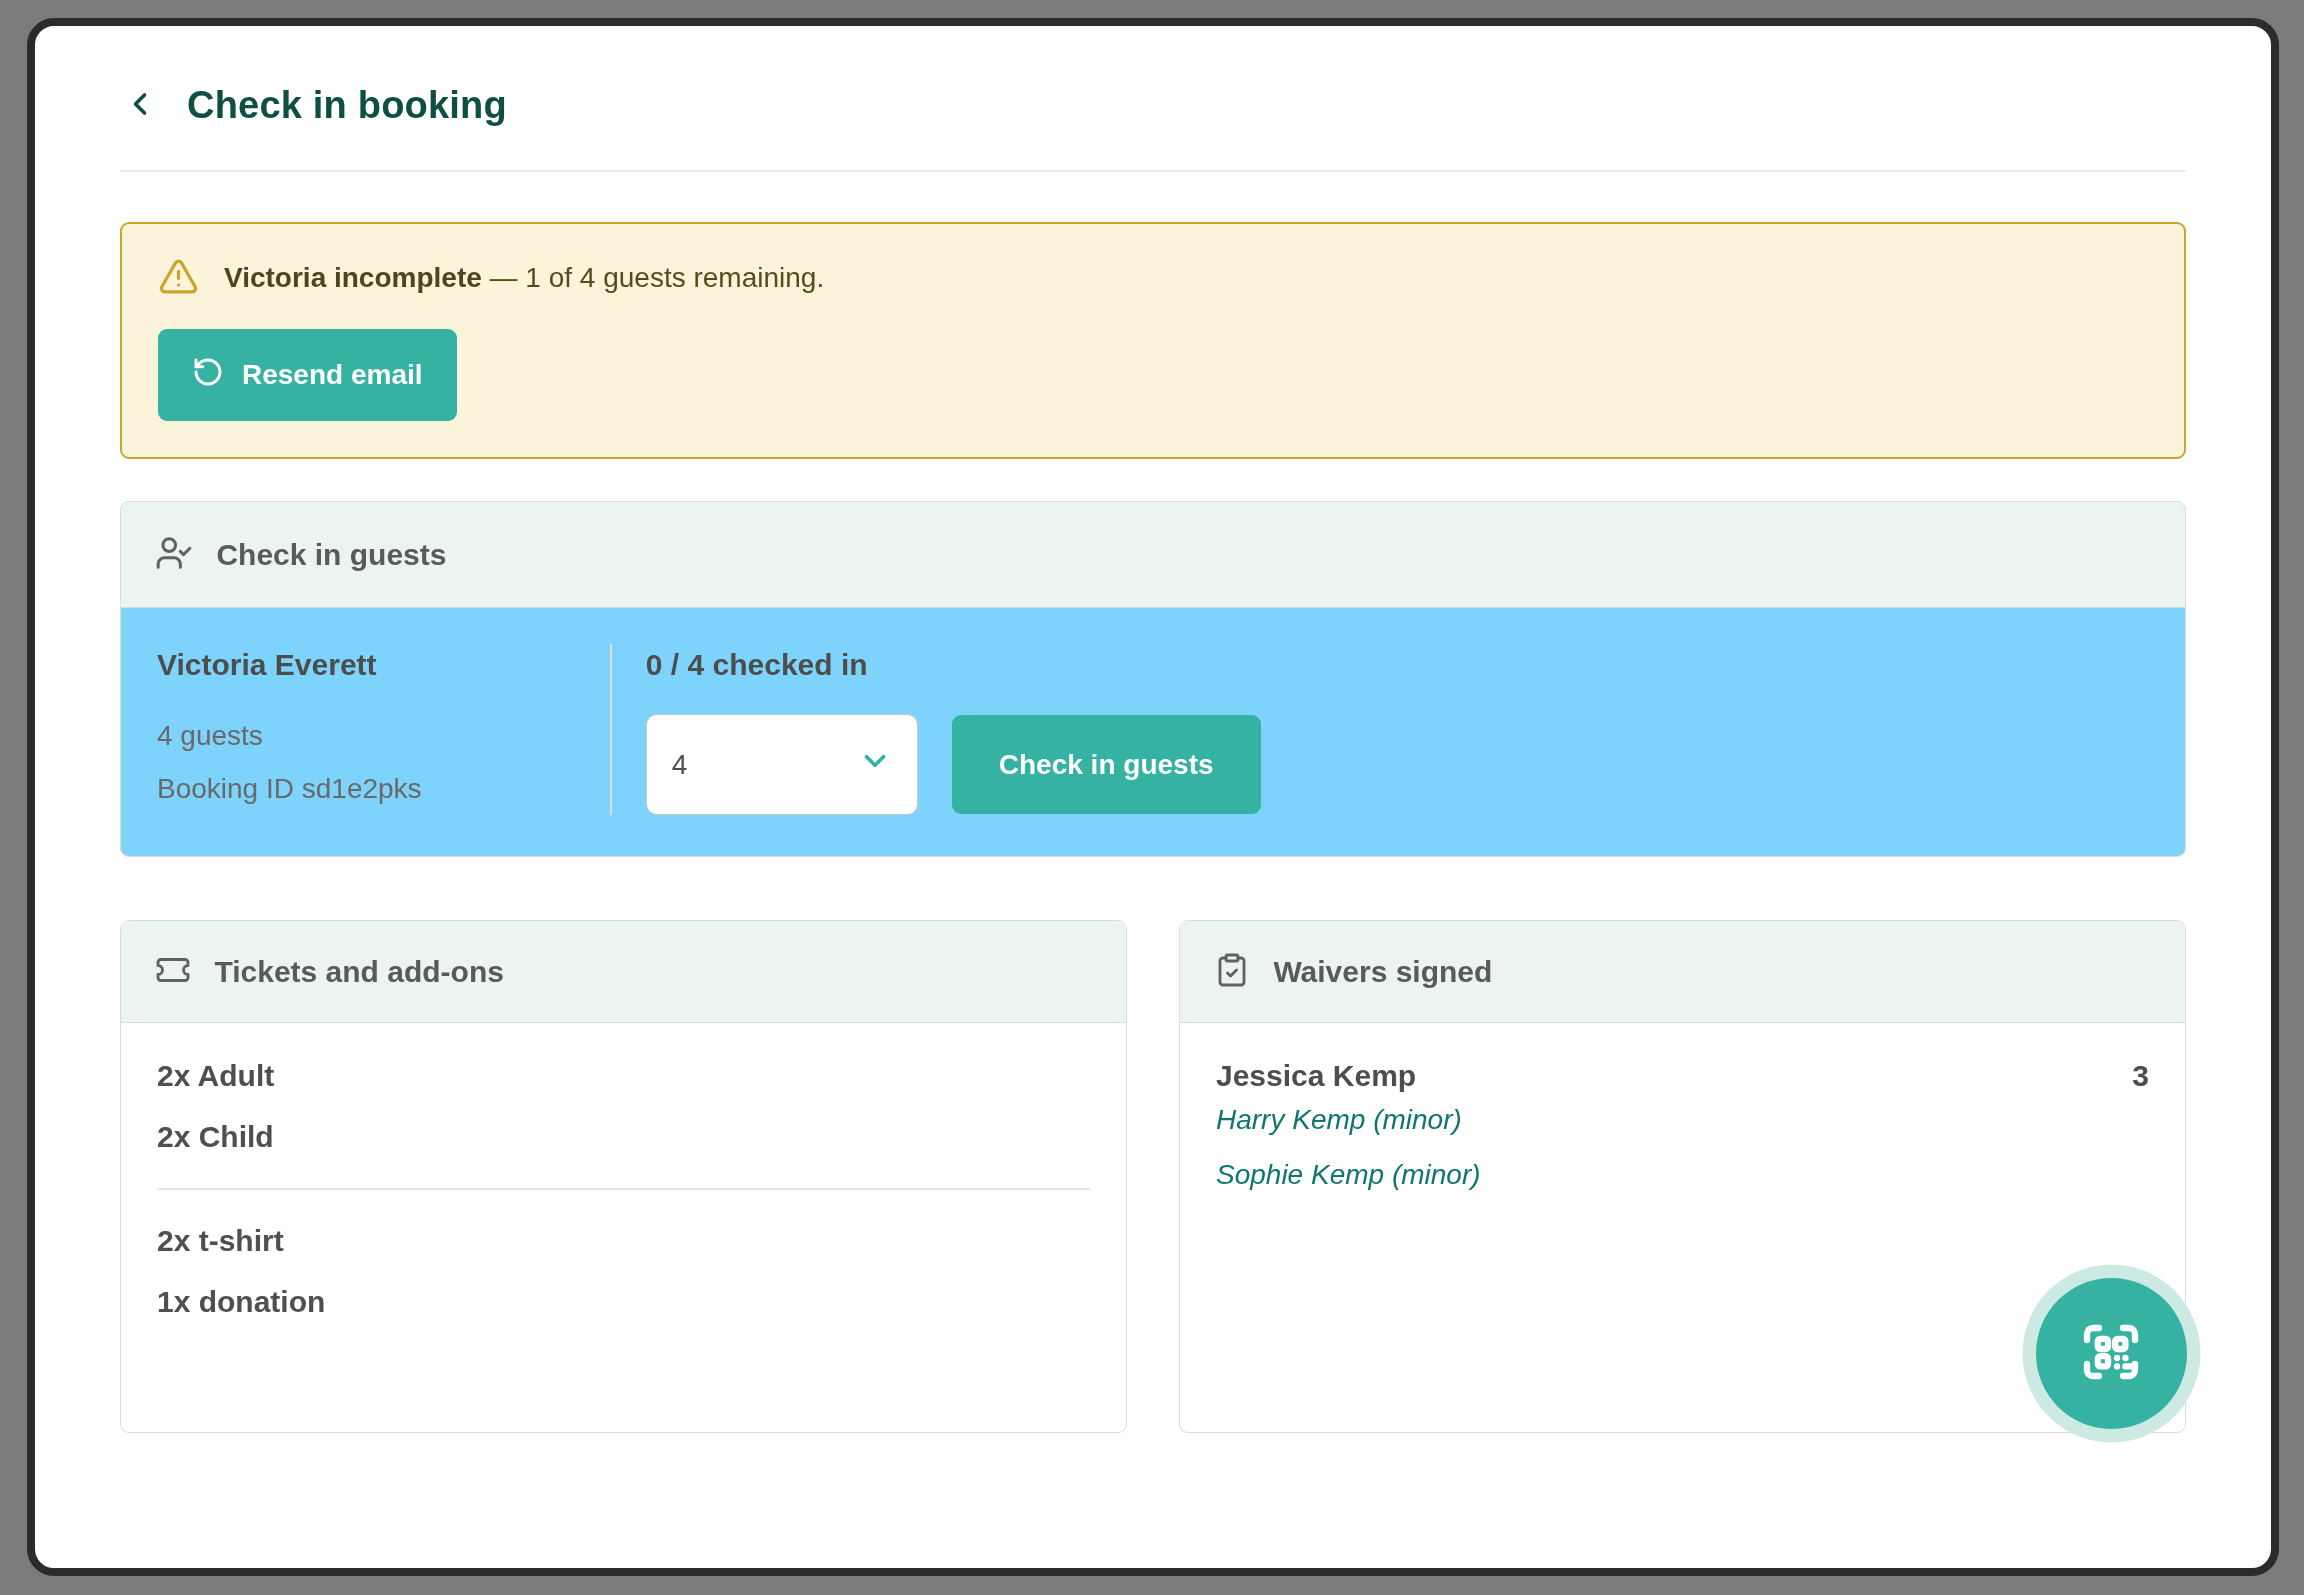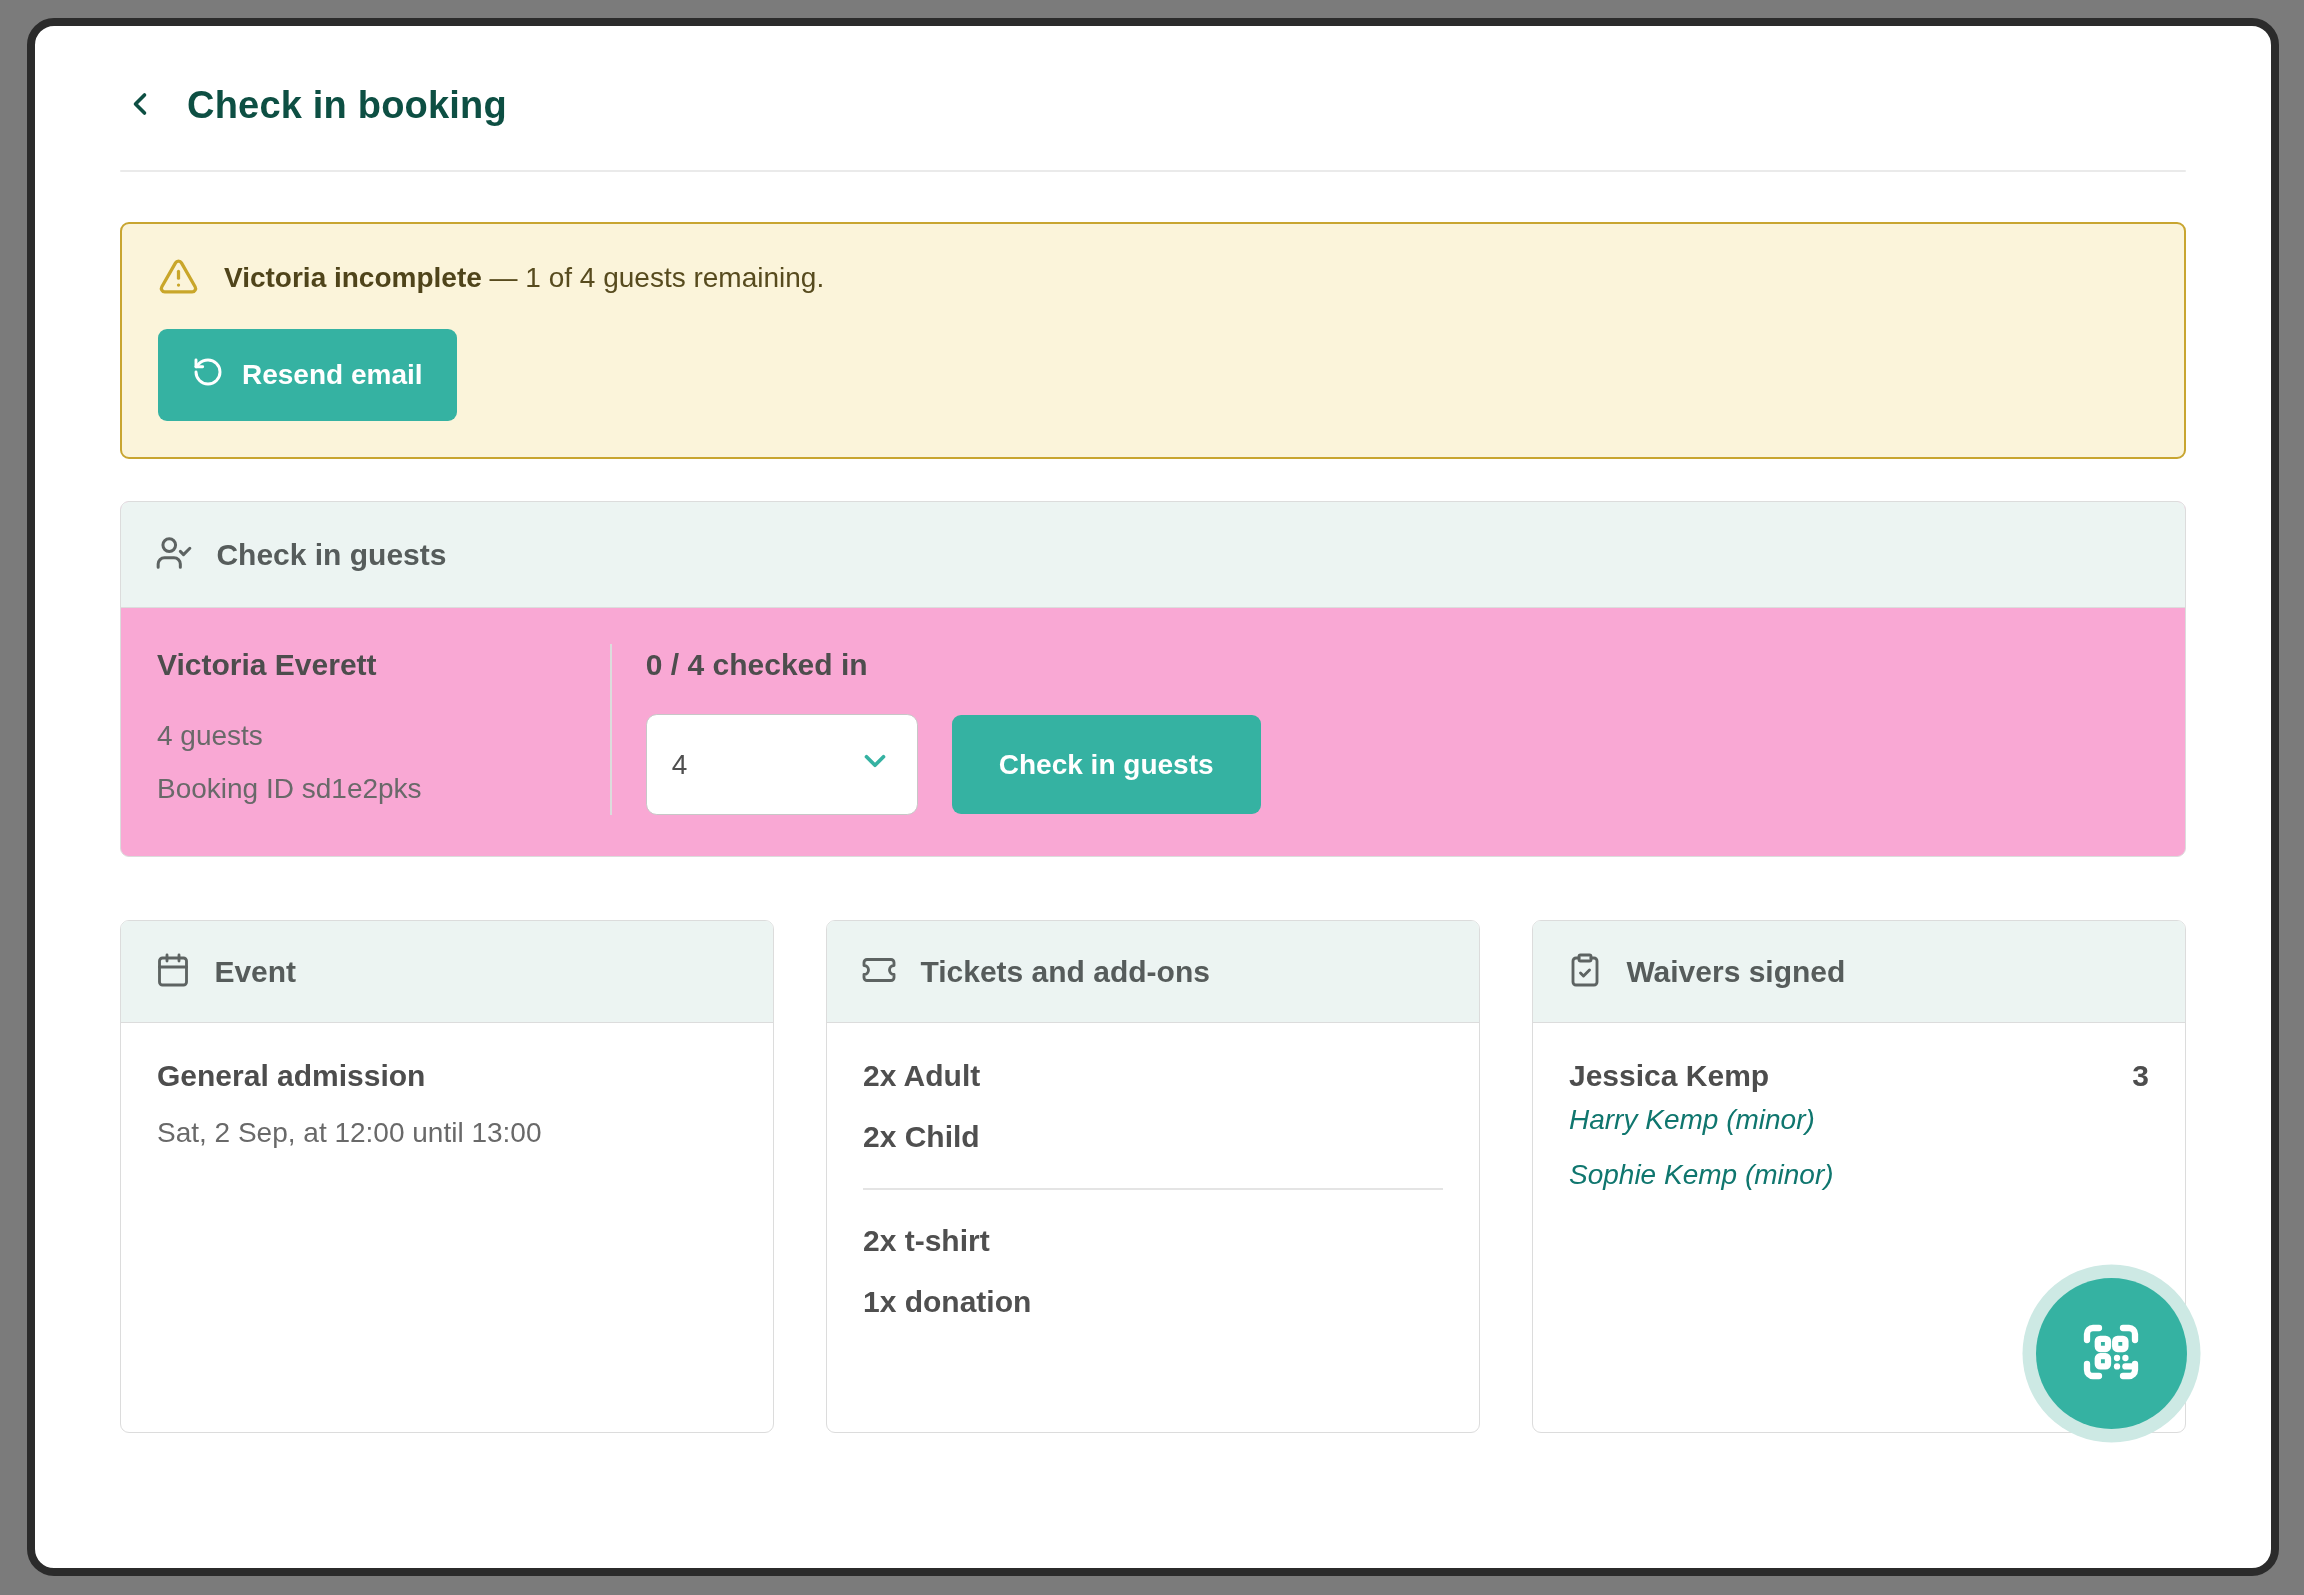--- a/index.html
+++ b/index.html
@@ -47,21 +47,21 @@
     padding: 0 34px; height: 92px;
     cursor: pointer;
   }
   .warning .btn-teal { margin-top: 29px; }
 
   
   .panel {
     margin-top: 42px;
     border: 1.8px solid #dcdcdc;
     border-radius: 9px;
-    background: #f9a8d4;
+    background: #7dd3fc;
   }
   .sec-header {
     display: flex; align-items: center; gap: 23.4px;
     background: #ecf4f2;
     border-bottom: 1.8px solid #dcdcdc;
     padding: 32px 34px;
     border-top-left-radius: 7.2px; border-top-right-radius: 7.2px;
   }
   .sec-label { font-size: 30px; font-weight: 700; color: #565c5b; }
   .panel-body { display: flex; padding: 36px 0 41px 0; }
@@ -189,37 +189,20 @@
             <button class="btn-teal">
               <span>Check in guests</span>
             </button>
           </div>
         </div>
       </div>
     </div>
 
     <div class="cards">
 
-      <div class="card">
-        <div class="sec-header">
-          <span class="icon">
-            <svg width="36" height="36" viewBox="0 0 24 24" fill="none" stroke="#5d6362" stroke-width="1.9" stroke-linecap="round" stroke-linejoin="round">
-                <rect x="3" y="4" width="18" height="18" rx="2"></rect>
-                <path d="M16 2v4"></path>
-                <path d="M8 2v4"></path>
-                <path d="M3 10h18"></path>
-              </svg>
-          </span>
-          <span class="sec-label">Event</span>
-        </div>
-        <div class="card-body">
-          <div class="primary">General admission</div>
-          <div class="secondary">Sat, 2 Sep, at 12:00 until 13:00</div>
-        </div>
-      </div>
 
       <div class="card">
         <div class="sec-header">
           <span class="icon">
             <svg width="36" height="36" viewBox="0 0 24 24" fill="none" stroke="#5d6362" stroke-width="1.9" stroke-linecap="round" stroke-linejoin="round">
                 <path d="M2 9a3 3 0 0 1 0 6v2a2 2 0 0 0 2 2h16a2 2 0 0 0 2-2v-2a3 3 0 0 1 0-6V7a2 2 0 0 0-2-2H4a2 2 0 0 0-2 2Z"></path>
               </svg>
           </span>
           <span class="sec-label">Tickets and add-ons</span>
         </div>

